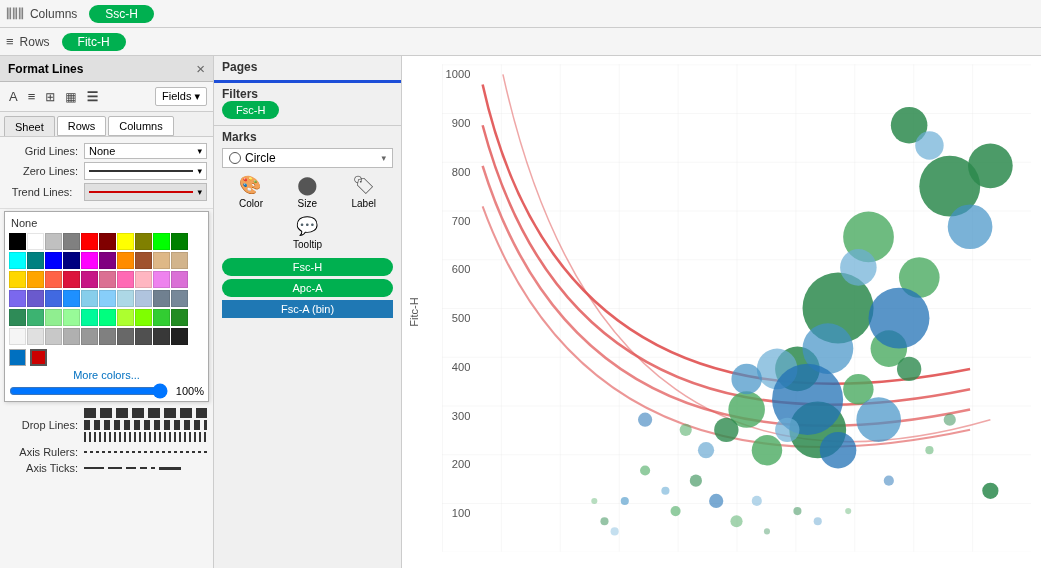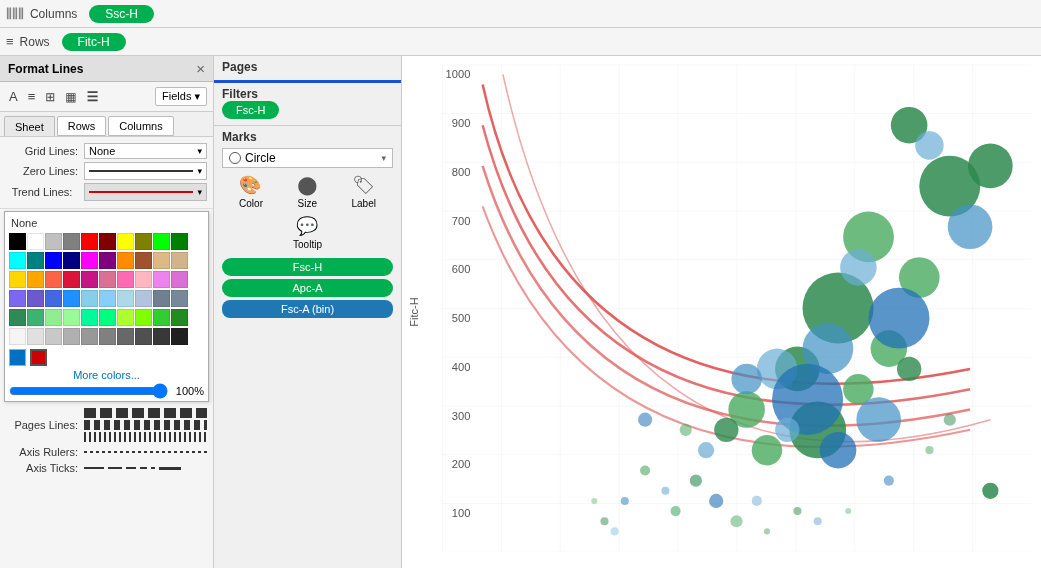--- a/index.html
+++ b/index.html
@@ -163,21 +163,21 @@
 
         <div style="font-size:11px; color:#0070c0; cursor:pointer; text-align:center; margin-bottom:4px;">More colors...</div>
 
         <div style="display:flex; align-items:center; gap:4px;">
           <input type="range" min="0" max="100" value="100" style="flex: 1 1 0%; height: 12px;">
           <span style="font-size:11px; width:32px; text-align:right;">100%</span>
         </div>
       </div>
 
       <div style="display:flex; align-items:center; padding:2px 6px; margin-top:2px;">
-        <span style="width:78px; font-size:11px; color:#333; text-align:right; padding-right:6px; flex-shrink:0;">Pages Lines:</span>
+        <span style="width:78px; font-size:11px; color:#333; text-align:right; padding-right:6px; flex-shrink:0;">Drop Lines:</span>
 
         <div style="display:flex; flex-direction:column; gap:2px; flex:1;">
           <div style="display:flex; align-items:center; height:10px; background:repeating-linear-gradient(90deg, #333 0, #333 12px, transparent 12px, transparent 16px); width:100%; border:none;"></div>
           <div style="display:flex; align-items:center; height:10px; background:repeating-linear-gradient(90deg, #333 0, #333 6px, transparent 6px, transparent 10px); width:100%;"></div>
           <div style="display:flex; align-items:center; height:10px; background:repeating-linear-gradient(90deg, #333 0, #333 2px, transparent 2px, transparent 5px); width:100%;"></div>
         </div>
       </div>
 
       <div style="display:flex; align-items:center; padding:2px 6px;">
         <span style="width:78px; font-size:11px; color:#333; text-align:right; padding-right:6px; flex-shrink:0;">Axis Rulers:</span>
@@ -239,21 +239,21 @@
         <div style="display:flex; justify-content:center; margin-bottom:8px;">
           <div style="display:flex; flex-direction:column; align-items:center; cursor:pointer; gap:2px;">
             <span style="font-size:18px; color:#555;">💬</span>
             <span style="font-size:10px;">Tooltip</span>
           </div>
         </div>
 
         
         <div style="background:#00b050; color:white; border-radius:12px; padding:3px 14px; font-size:11px; display:inline-block; margin-bottom:3px; cursor:pointer; width:100%; text-align:center;">Fsc-H</div>
         <div style="background:#00b050; color:white; border-radius:12px; padding:3px 14px; font-size:11px; display:inline-block; margin-bottom:3px; cursor:pointer; width:100%; text-align:center;">Apc-A</div>
-        <div style="background:#1f78b4; color:white; border-radius:8px; padding:3px 14px; font-size:11px; display:inline-block; cursor:pointer; width:100%; text-align:center;">Fsc-A (bin)</div>
+        <div style="background:#1f78b4; color:white; border-radius:0; padding:3px 14px; font-size:11px; display:inline-block; cursor:pointer; width:100%; text-align:center;">Fsc-A (bin)</div>
       </div>
     </div>
 
     <div style="flex:1; background:white; position:relative; display:flex; flex-direction:column; overflow:hidden;">
 
       <div style="flex:1; position:relative; padding-left:40px; padding-right:10px; padding-bottom:8px;">
         
         <div style="position:absolute; left:6px; top:50%; writing-mode:vertical-rl; transform:rotate(180deg) translateY(50%); font-size:11px; color:#555;">Fitc-H</div>
 
         <svg width="100%" height="100%" viewBox="0 0 580 480" xmlns="http://www.w3.org/2000/svg">

